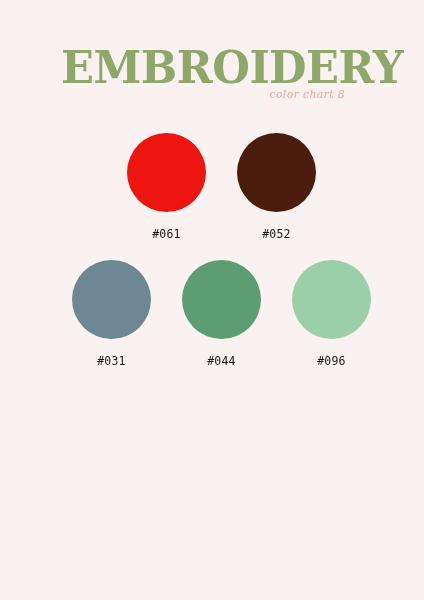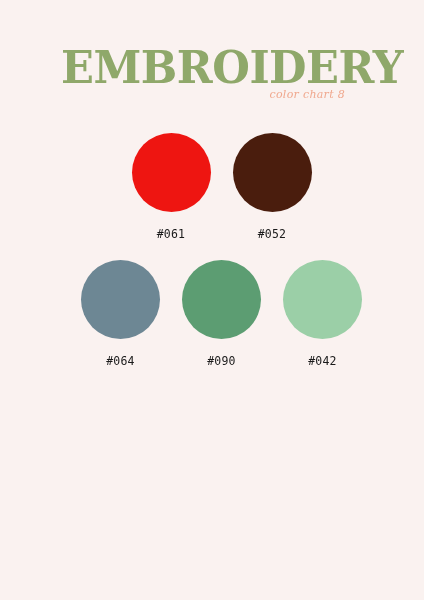--- a/index.html
+++ b/index.html
@@ -66,21 +66,21 @@
   .grid {
     position: absolute;
     left: 0;
     top: 133px;
     width: 424px;
   }
   .row {
     display: flex;
     justify-content: center;
     align-items: flex-start;
-    gap: 22px;
+    gap: 31px;
     margin-bottom: 19px;
     margin-left: 19px;
   }
   .swatch {
     width: 79px;
     display: flex;
     flex-direction: column;
     align-items: center;
   }
   .dot {
@@ -118,26 +118,26 @@
       </div>
       <div class="swatch">
         <span class="dot" style="background-color: rgb(74, 29, 13);"></span>
         <span class="dot-label">#052</span>
       </div>
     </div>
 
     <div class="row">
       <div class="swatch">
         <span class="dot" style="background-color: rgb(109, 135, 148);"></span>
-        <span class="dot-label">#064</span>
+        <span class="dot-label">#031</span>
       </div>
       <div class="swatch">
         <span class="dot" style="background-color: rgb(92, 157, 114);"></span>
-        <span class="dot-label">#090</span>
+        <span class="dot-label">#044</span>
       </div>
       <div class="swatch">
         <span class="dot" style="background-color: rgb(155, 207, 167);"></span>
-        <span class="dot-label">#042</span>
+        <span class="dot-label">#096</span>
       </div>
     </div>
 
   </div>
 </div>
 
 </body></html>

